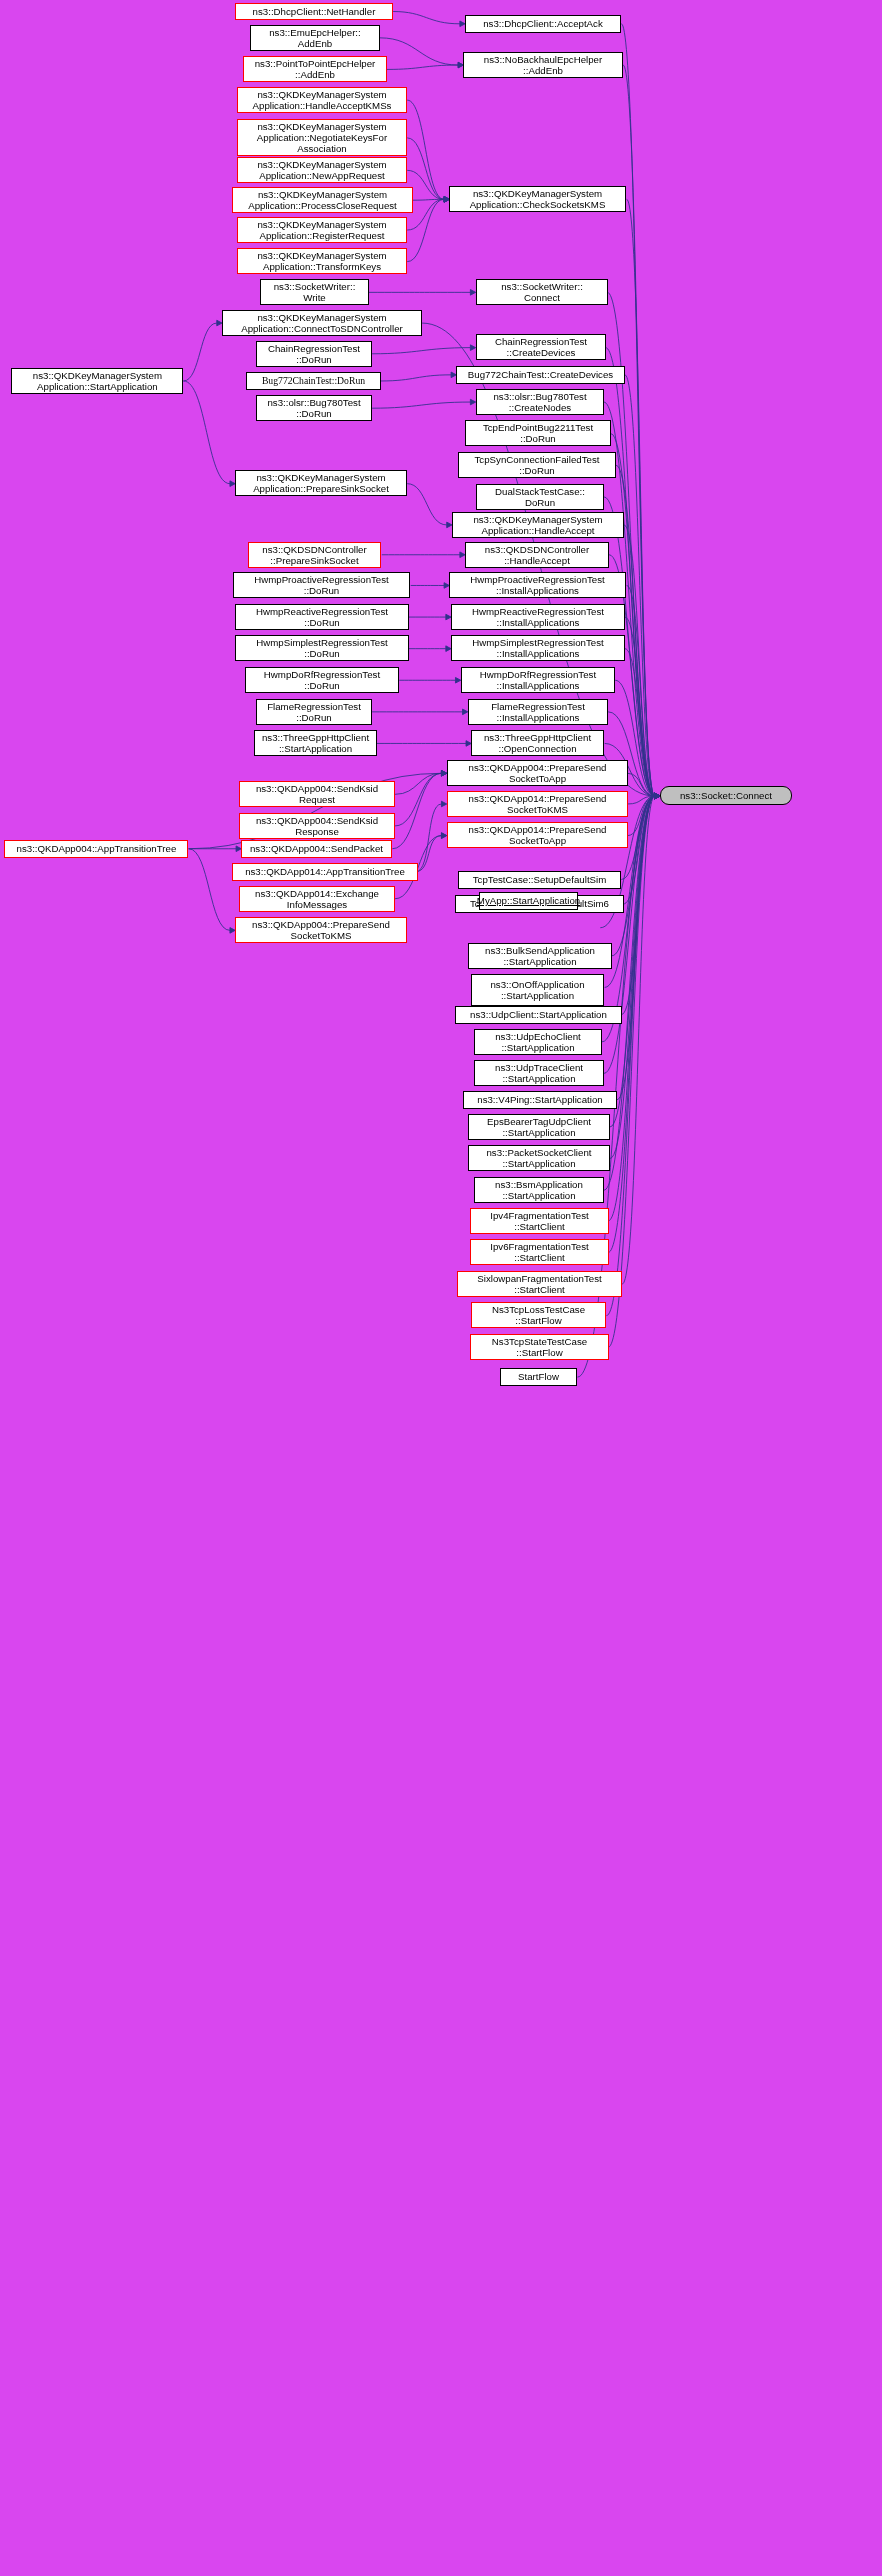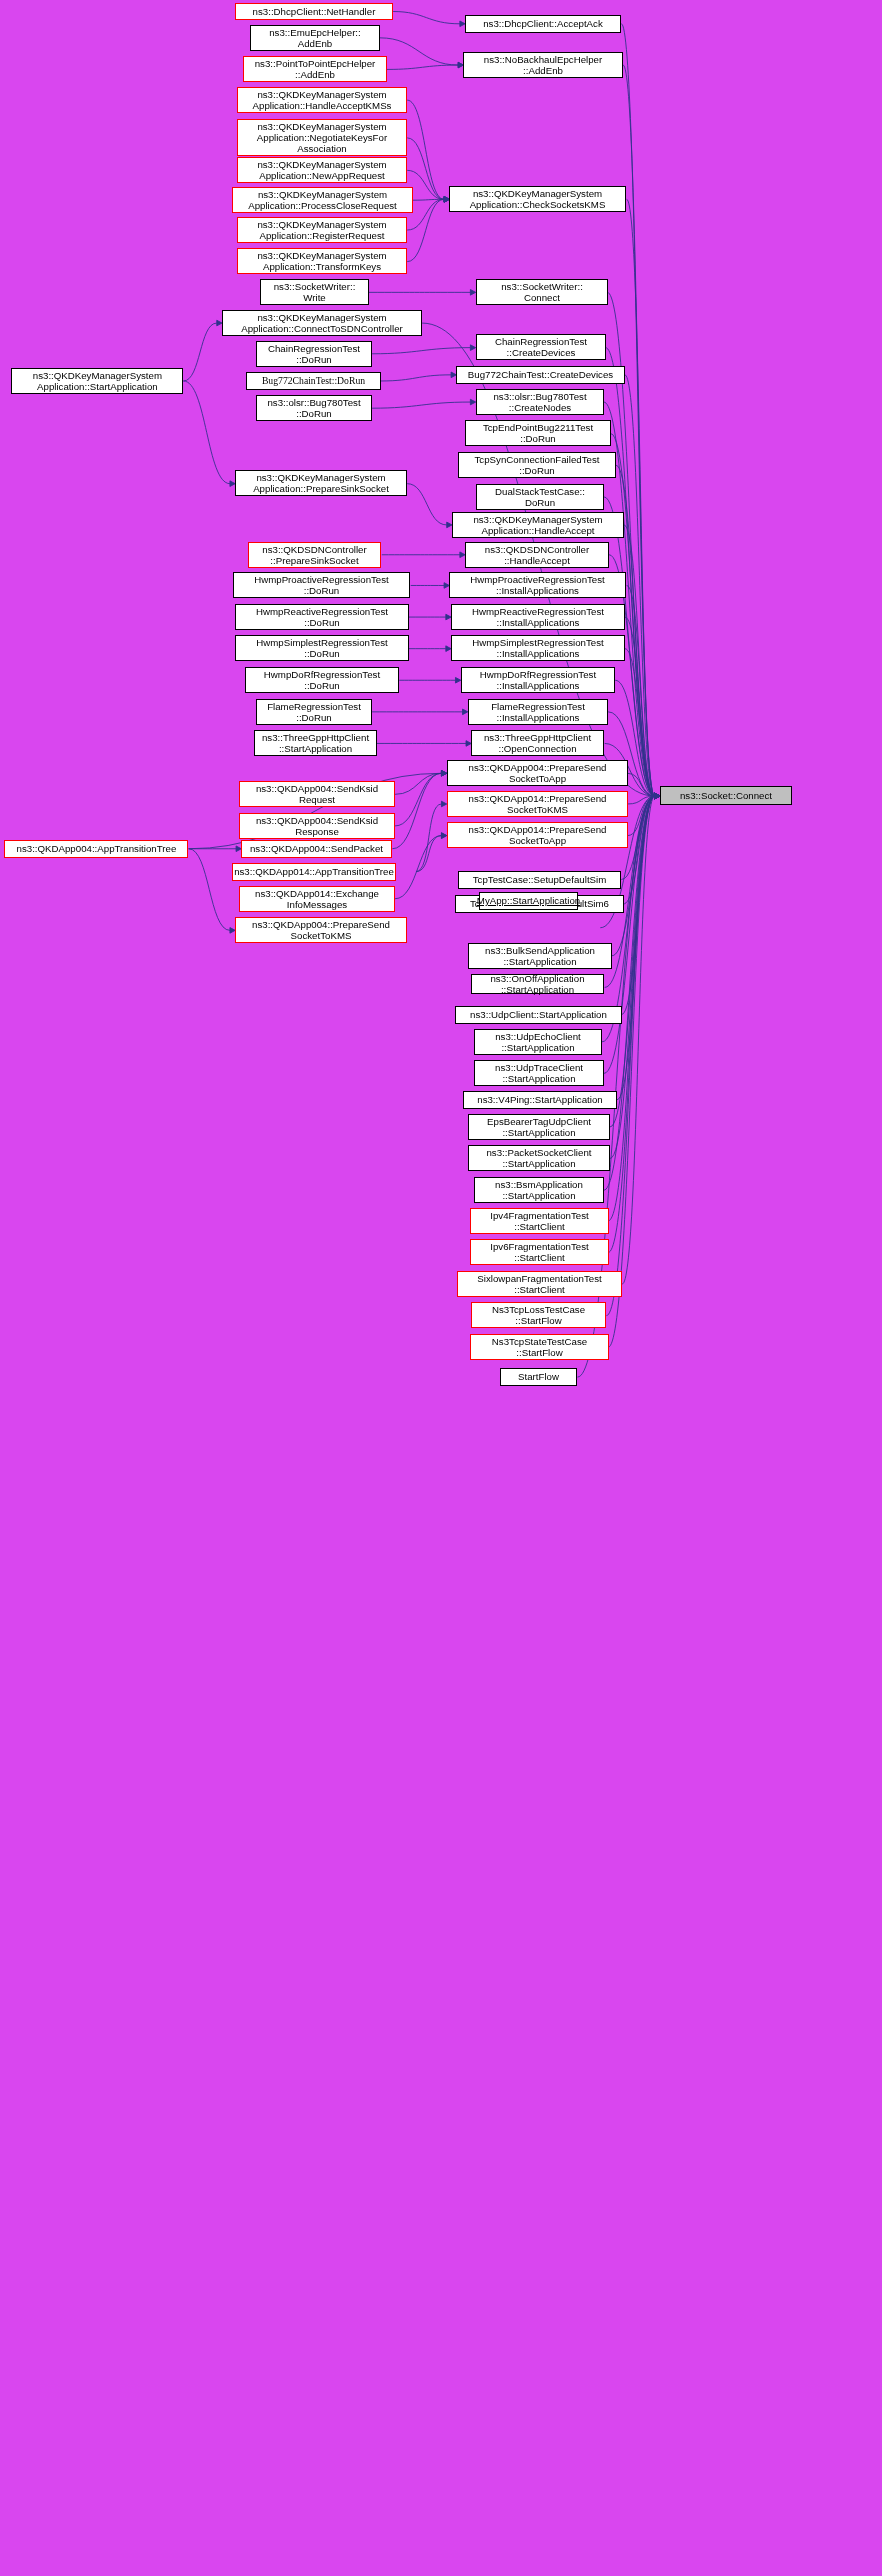--- a/index.html
+++ b/index.html
@@ -30,20 +30,21 @@
     white-space: pre-line;
     padding: 0.9px 1.8px;
   }
   .node.red {
     border-color: #ff0000;
   }
   .node.target {
     background: #bfbfbf;
     border-color: #000000;
     font-weight: normal;
+    border-radius: 9px;
   }
   svg.edges {
     position: absolute;
     left: 0;
     top: 0;
     width: 882px;
     height: 2576px;
     pointer-events: none;
   }
   svg.edges path {
@@ -290,31 +291,31 @@
       <div class="node red" style="left: 239px; top: 781px; width: 156px; height: 26px;">ns3::QKDApp004::SendKsid
 Request</div>
       <div class="node red" style="left: 447px; top: 791px; width: 181px; height: 26px;">ns3::QKDApp014::PrepareSend
 SocketToKMS</div>
       <div class="node red" style="left: 239px; top: 813px; width: 156px; height: 26px;">ns3::QKDApp004::SendKsid
 Response</div>
       <div class="node red" style="left: 447px; top: 822px; width: 181px; height: 26px;">ns3::QKDApp014::PrepareSend
 SocketToApp</div>
       <div class="node red" style="left: 4.4px; top: 840px; width: 184px; height: 17.6px;">ns3::QKDApp004::AppTransitionTree</div>
       <div class="node red" style="left: 241px; top: 840px; width: 151px; height: 17.6px;">ns3::QKDApp004::SendPacket</div>
-      <div class="node red" style="left: 232px; top: 863px; width: 164px; height: 17.6px;">ns3::QKDApp014::AppTransitionTree</div>
+      <div class="node red" style="left: 232px; top: 863px; width: 186px; height: 17.6px;">ns3::QKDApp014::AppTransitionTree</div>
       <div class="node" style="left: 458px; top: 871px; width: 163px; height: 17.6px;">TcpTestCase::SetupDefaultSim</div>
       <div class="node red" style="left: 239px; top: 886px; width: 156px; height: 26px;">ns3::QKDApp014::Exchange
 InfoMessages</div>
       <div class="node" style="left: 455px; top: 895px; width: 169px; height: 17.6px;">TcpTestCase::SetupDefaultSim6</div>
       <div class="node red" style="left: 235px; top: 917px; width: 172px; height: 26px;">ns3::QKDApp004::PrepareSend
 SocketToKMS</div>
       <div class="node" style="left: 479px; top: 892px; width: 99px; height: 17.6px; text-decoration: underline;">MyApp::StartApplication</div>
       <div class="node" style="left: 468px; top: 943px; width: 144px; height: 26px;">ns3::BulkSendApplication
 ::StartApplication</div>
-      <div class="node" style="left: 471px; top: 974px; width: 133px; height: 20px;">ns3::OnOffApplication
+      <div class="node" style="left: 471px; top: 974px; width: 133px; height: 32px;">ns3::OnOffApplication
 ::StartApplication</div>
       <div class="node" style="left: 455px; top: 1006px; width: 167px; height: 17.6px;">ns3::UdpClient::StartApplication</div>
       <div class="node" style="left: 474px; top: 1029px; width: 128px; height: 26px;">ns3::UdpEchoClient
 ::StartApplication</div>
       <div class="node" style="left: 474px; top: 1060px; width: 130px; height: 26px;">ns3::UdpTraceClient
 ::StartApplication</div>
       <div class="node" style="left: 463px; top: 1091px; width: 154px; height: 17.6px;">ns3::V4Ping::StartApplication</div>
       <div class="node" style="left: 468px; top: 1114px; width: 142px; height: 26px;">EpsBearerTagUdpClient
 ::StartApplication</div>
       <div class="node" style="left: 468px; top: 1145px; width: 142px; height: 26px;">ns3::PacketSocketClient

